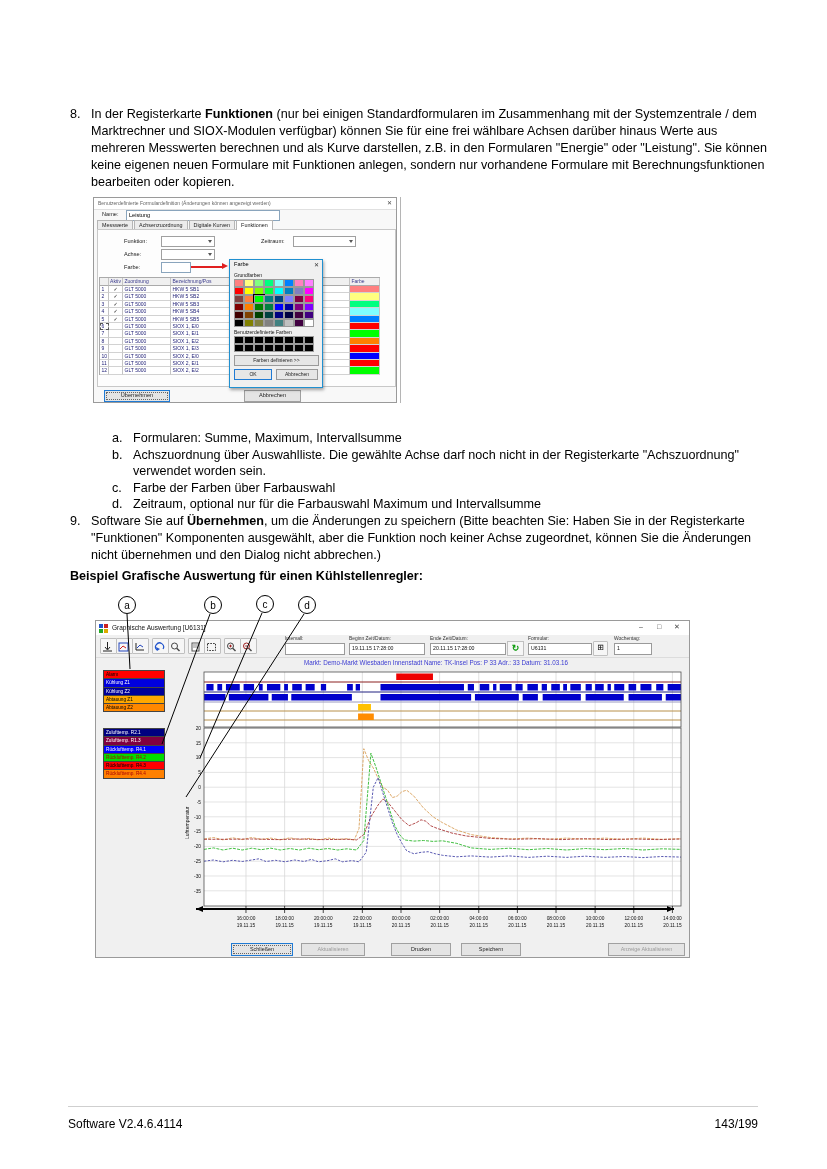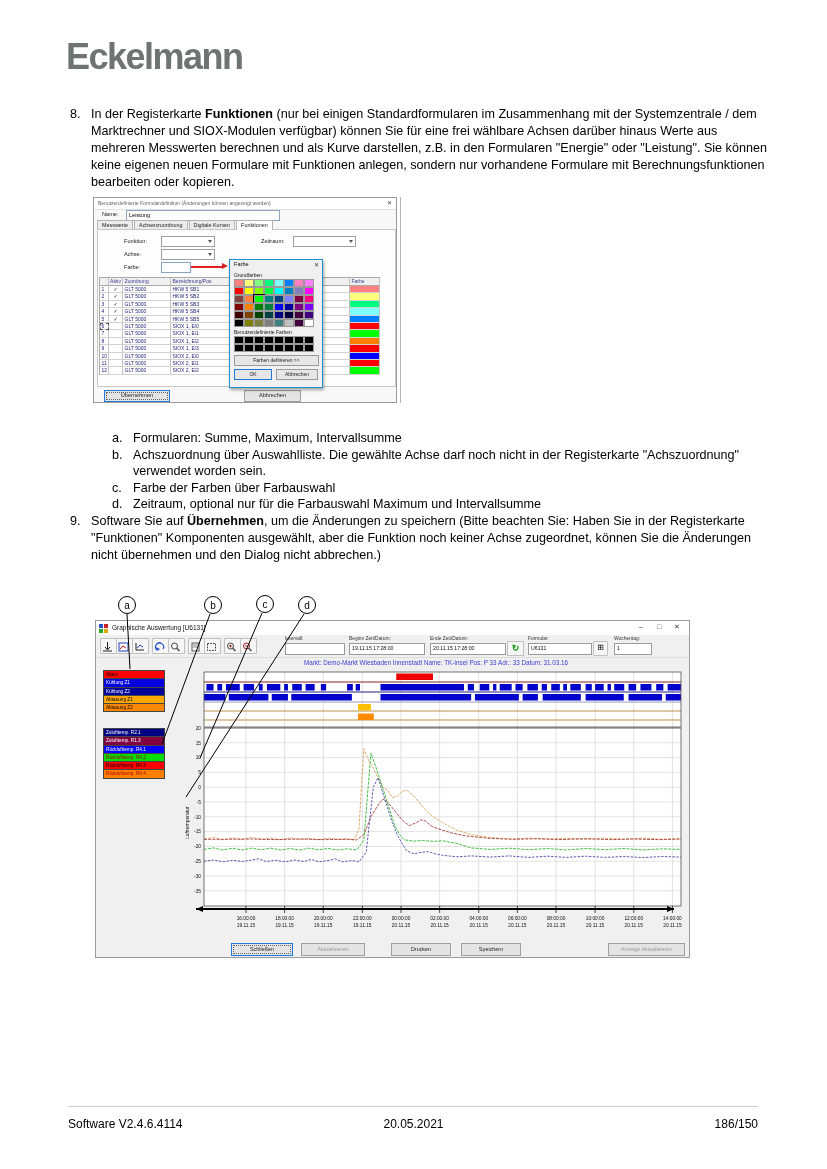--- a/index.html
+++ b/index.html
@@ -78,21 +78,20 @@
   .legend{position:absolute;width:62px;}
   .legend .li{height:7.3px;font-size:4.7px;line-height:7.3px;padding-left:2px;border:0.5px solid #444;border-top:none;white-space:nowrap;overflow:hidden;}
   .legend .li:first-child{border-top:0.5px solid #444;}
   .w2buttons .tbtn{font-size:5.4px;}
 </style>
 </head>
 <body>
 
 <div class="page">
 
-  <div class="abs logo">Eckelmann</div>
 
   <div class="abs para" style="left:70px;top:106px;width:700px;">
     <span class="num">8.</span>
     <div class="ptext"><span>In der Registerkarte </span><span class="bold">Funktionen</span><span> (nur bei einigen Standardformularen im Zusammenhang mit der Systemzentrale / dem Marktrechner und SIOX-Modulen verfügbar) können Sie für eine frei wählbare Achsen darüber hinaus Werte aus mehreren Messwerten berechnen und als Kurve darstellen, z.B. in den Formularen "Energie" oder "Leistung". Sie können keine eigenen neuen Formulare mit Funktionen anlegen, sondern nur vorhandene Formulare mit Berechnungsfunktionen bearbeiten oder kopieren.</span></div>
   </div>
 
   <div class="abs shot1-edge"></div>
   <div class="abs shot1">
     <div class="d1-titlebar">
       <span class="d1-title">Benutzerdefinierte Formulardefinition (Änderungen können angezeigt werden)</span>
@@ -332,20 +331,21 @@
         <span class="ltr">d.</span>
         <div class="ptext">Zeitraum, optional nur für die Farbauswahl Maximum und Intervallsumme</div>
       </div>
   </div>
 
   <div class="abs para" style="left:70px;top:513px;width:700px;">
     <span class="num">9.</span>
     <div class="ptext"><span>Software Sie auf </span><span class="bold">Übernehmen</span><span>, um die Änderungen zu speichern (Bitte beachten Sie: Haben Sie in der Registerkarte "Funktionen" Komponenten ausgewählt, aber die Funktion noch keiner Achse zugeordnet, können Sie die Änderungen nicht übernehmen und den Dialog nicht abbrechen.)</span></div>
   </div>
 
+  <div class="abs exheading" style="left:70px;top:569px;">Beispiel Grafische Auswertung für einen Kühlstellenregler:</div>
 
   <svg class="abs callout-svg">
     <line x1="127" y1="614" x2="130" y2="669" stroke="#000" stroke-width="1"></line>
     <line x1="210" y1="614" x2="162" y2="744" stroke="#000" stroke-width="1"></line>
     <line x1="262" y1="613" x2="200" y2="758" stroke="#000" stroke-width="1"></line>
     <line x1="304" y1="614" x2="186" y2="797" stroke="#000" stroke-width="1"></line>
   </svg>
   <div class="abs callout" style="left:118px;top:596px;">a</div>
   <div class="abs callout" style="left:204px;top:596px;">b</div>
   <div class="abs callout" style="left:256px;top:595px;">c</div>
@@ -579,15 +579,14 @@
         <div class="tbtn focus" style="left: 135px; top: 322px; width: 60px; height: 11px; line-height: 10px;">Schließen</div>
         <div class="tbtn disabled" style="left: 205px; top: 322px; width: 62px; height: 11px; line-height: 10px;">Aktualisieren</div>
         <div class="tbtn" style="left: 295px; top: 322px; width: 58px; height: 11px; line-height: 10px;">Drucken</div>
         <div class="tbtn" style="left: 365px; top: 322px; width: 58px; height: 11px; line-height: 10px;">Speichern</div>
         <div class="tbtn disabled" style="left: 512px; top: 322px; width: 75px; height: 11px; line-height: 10px;">Anzeige Aktualisieren</div>
       </div>
   </div>
 
   <div class="abs" style="left:68px;top:1106px;width:690px;height:1px;background:#cfcfcf;"></div>
   <div class="abs" style="left:68px;top:1117px;font-size:12px;">Software V2.4.6.4114</div>
-  <div class="abs" style="left:0;top:1117px;width:827px;text-align:center;font-size:12px;">20.05.2021</div>
-  <div class="abs" style="right:69px;top:1117px;font-size:12px;">186/150</div>
+  <div class="abs" style="right:69px;top:1117px;font-size:12px;">143/199</div>
 </div>
 
 </body></html>

